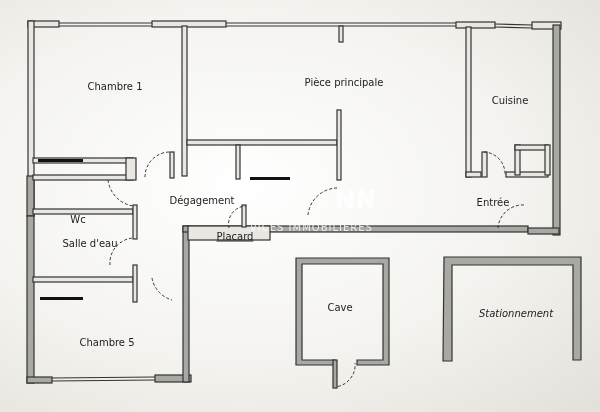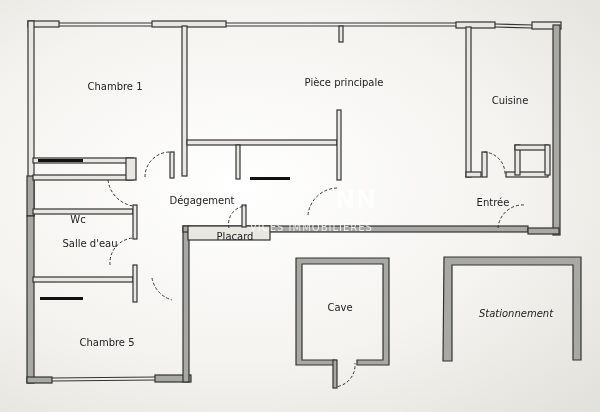--- a/index.html
+++ b/index.html
@@ -119,19 +119,19 @@
   </g>
 </svg>
 
 <div class="room-label" style="left:115px; top:86px;">Chambre 1</div>
 <div class="room-label" style="left:344px; top:82px;">Pièce principale</div>
 <div class="room-label" style="left:510px; top:100px;">Cuisine</div>
 <div class="room-label" style="left:78px; top:198px;margin-top:21px;">Wc</div>
 <div class="room-label" style="left:202px; top:200px;">Dégagement</div>
 <div class="room-label" style="left:493px; top:202px;">Entrée</div>
 <div class="room-label" style="left:90px; top:243px;text-align:center;">Salle d'eau</div>
-<div class="room-label" style="left:235px; top:236px;">Placard</div>
+<div class="room-label" style="left:235px; top:236px;text-decoration:underline;">Placard</div>
 <div class="room-label" style="left:107px; top:342px;">Chambre 5</div>
 <div class="room-label" style="left:340px; top:307px;">Cave</div>
 <div class="room-label" style="left:516px; top:313px;font-style:italic;">Stationnement</div>
 
 <div class="watermark">NN</div>
 <div class="watermark-sub">VICES IMMOBILIERES</div>
 
 </body></html>

